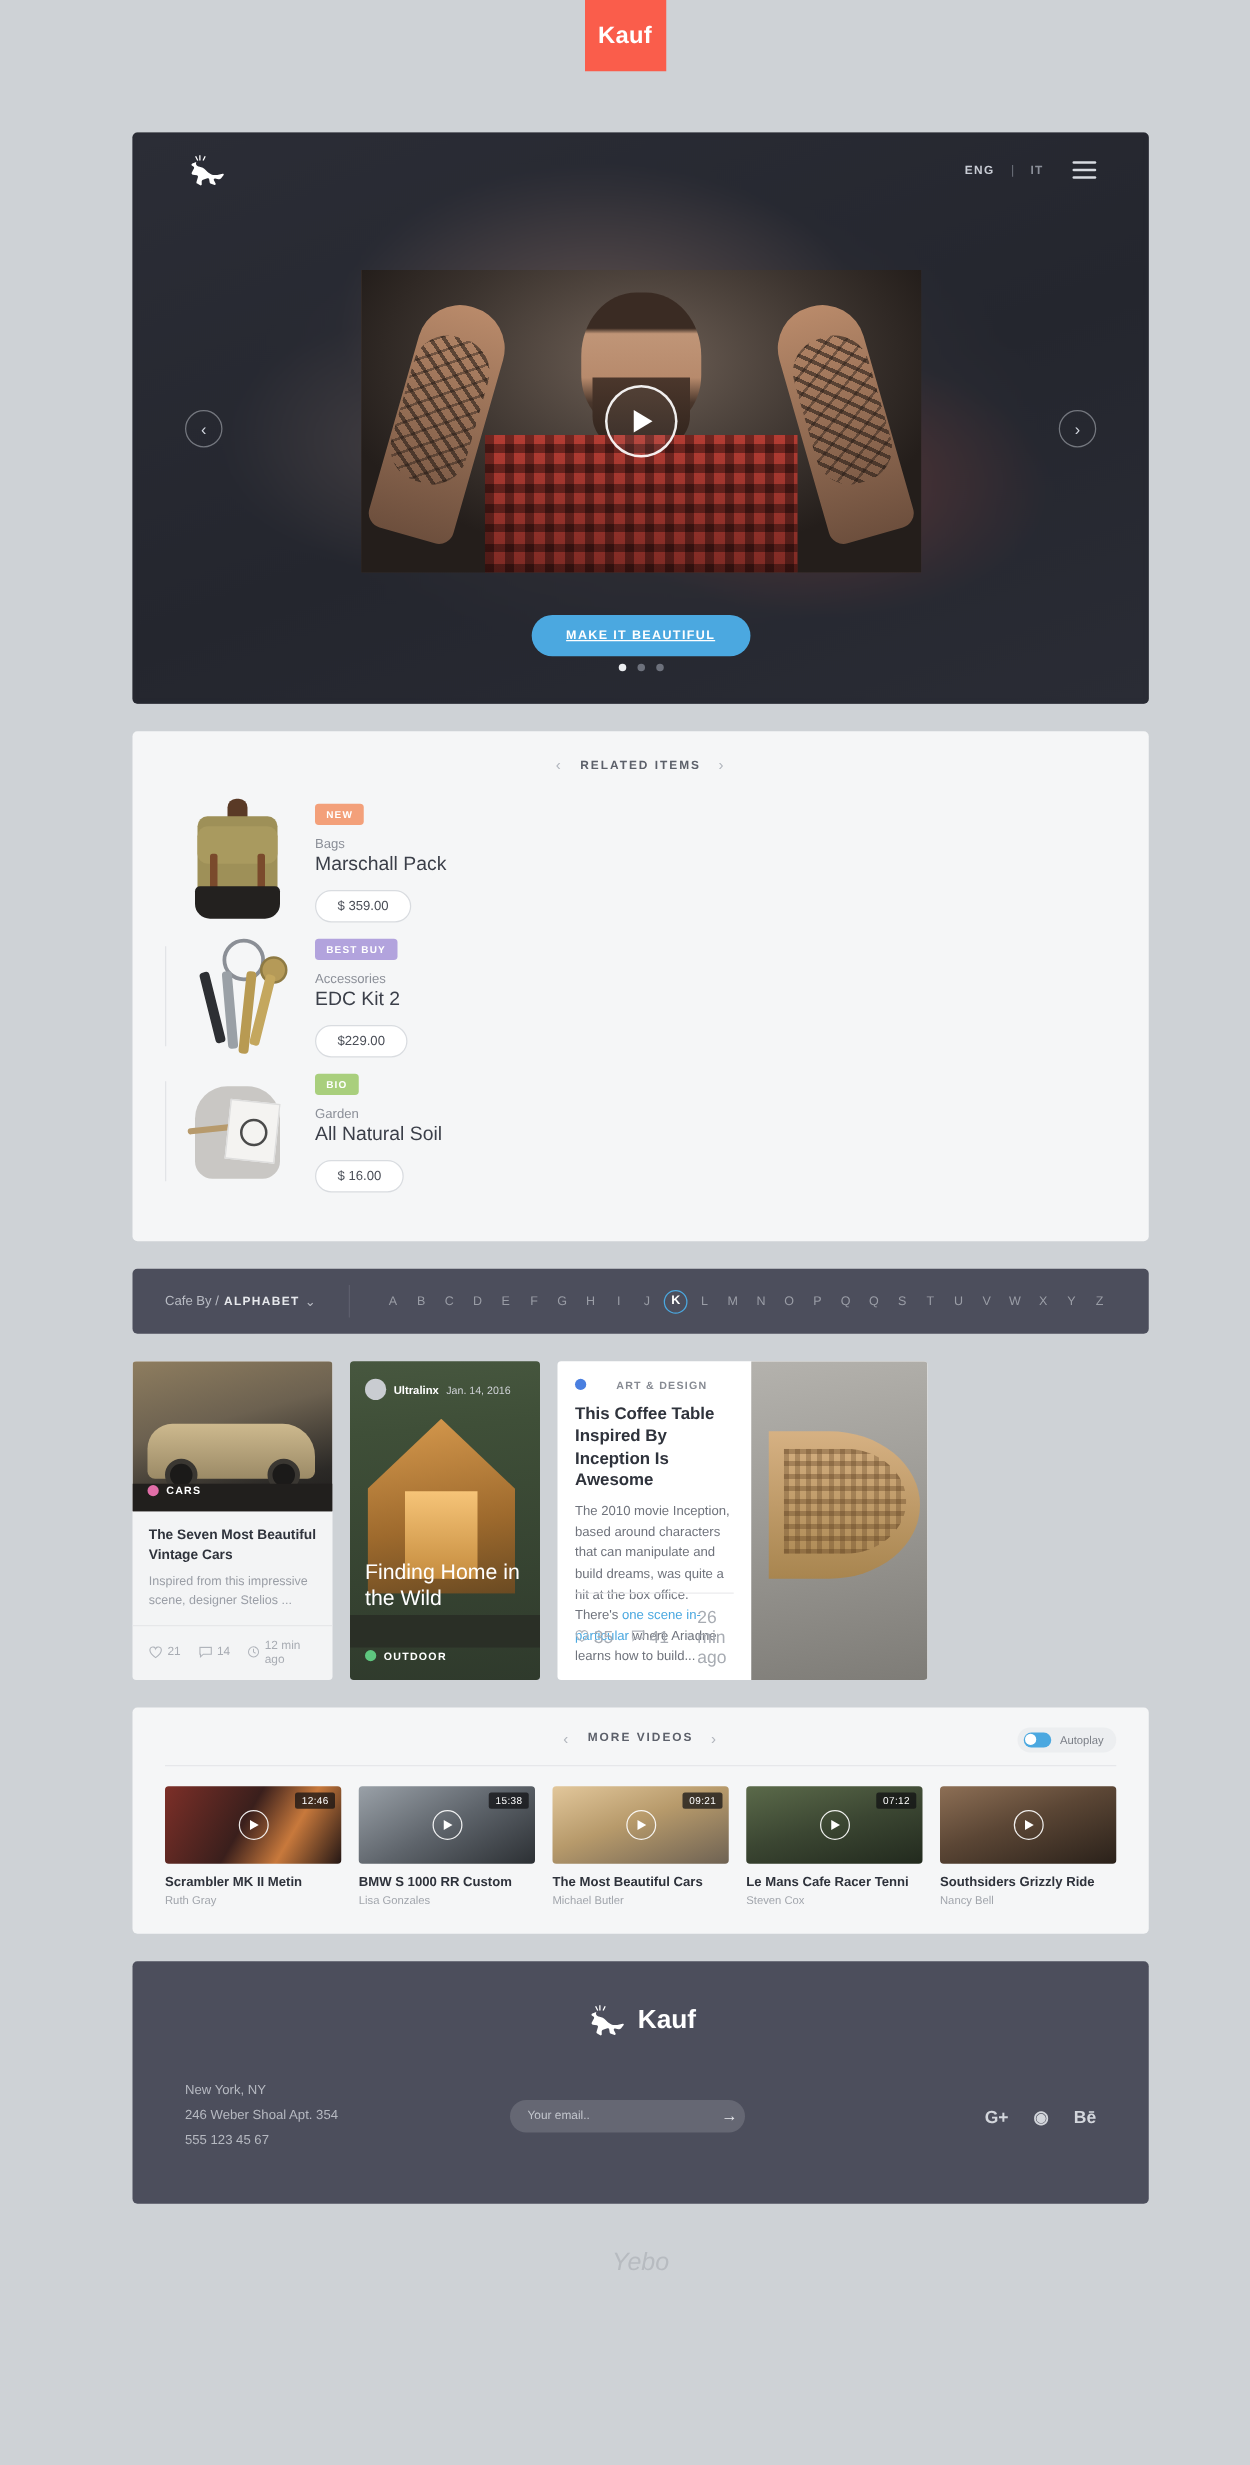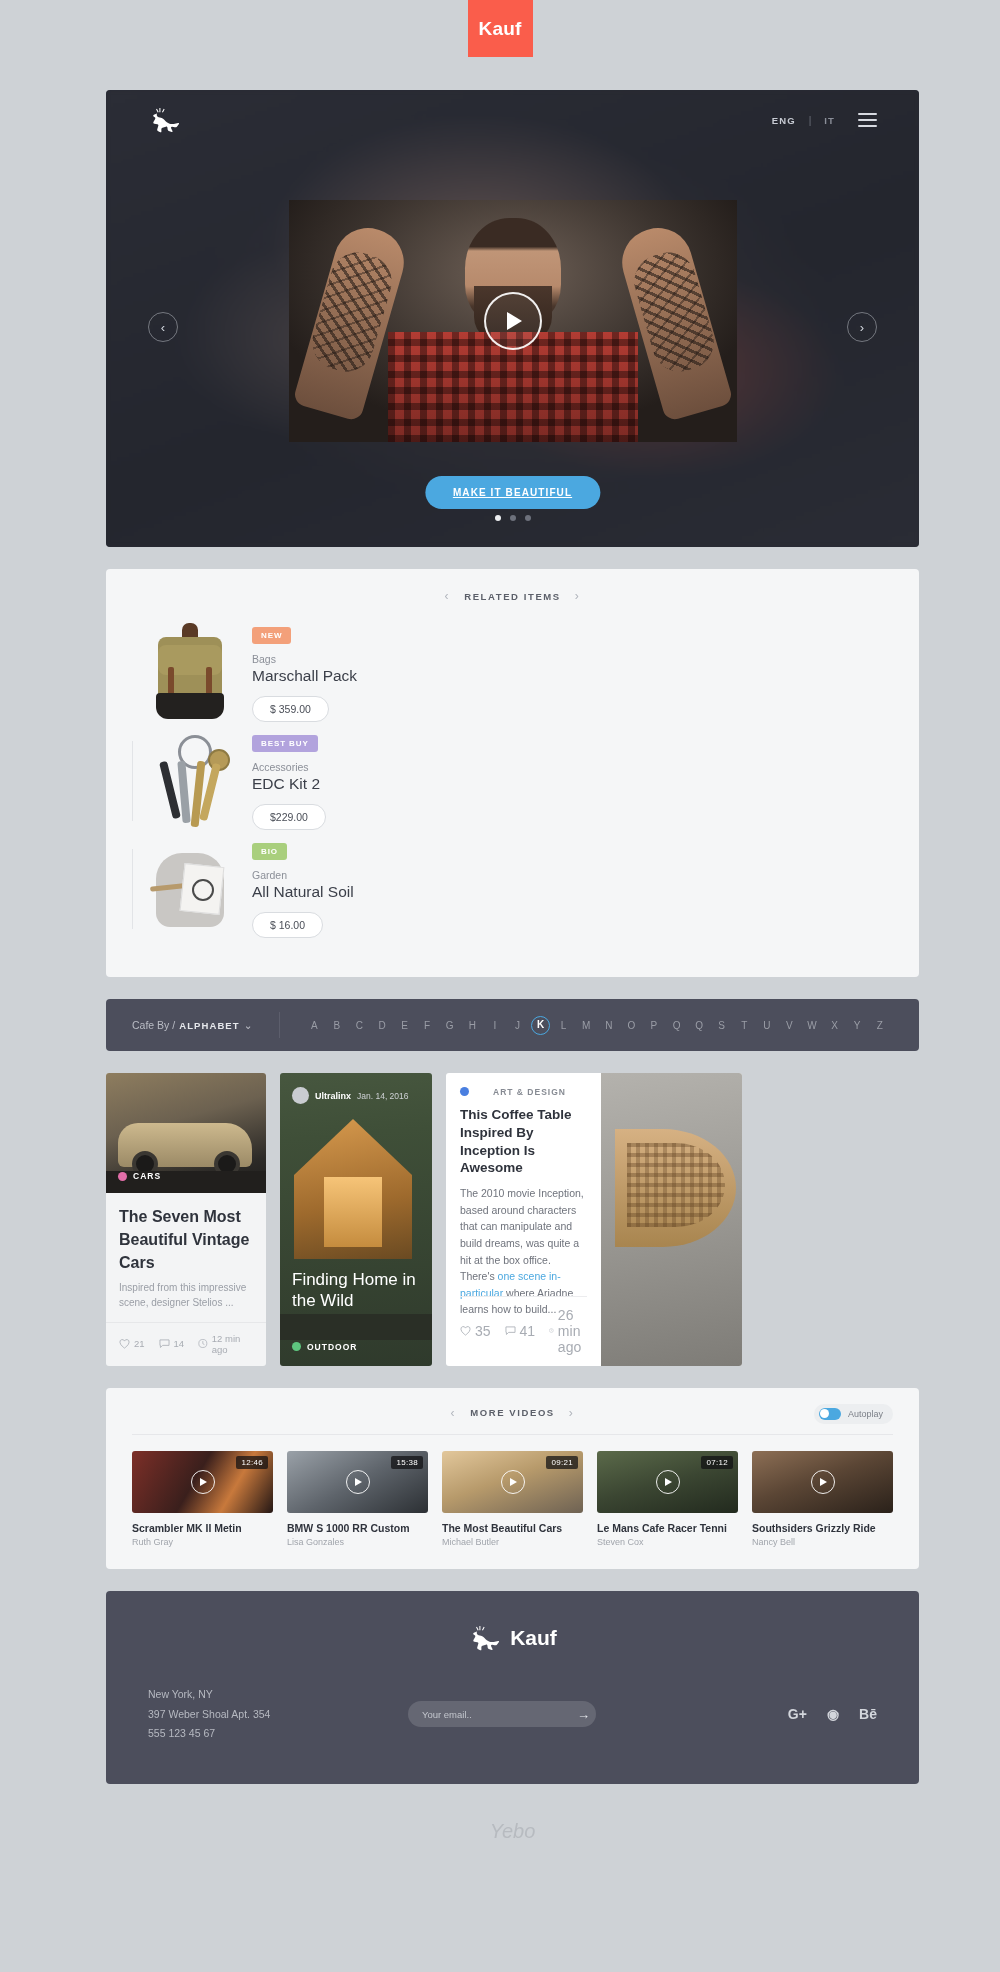--- a/index.html
+++ b/index.html
@@ -15,21 +15,21 @@
   .page { width: 1000px; position: relative; }
 
   
   .topbar { height: 90px; display: flex; align-items: flex-start; justify-content: center; }
   .kauf-badge {
     width: 65px; height: 57px; background: #fa5d4b;
     display: flex; align-items: center; justify-content: center;
   }
   .kauf-badge span { color: #fff; font-size: 19px; font-weight: bold; letter-spacing: .2px; }
 
-  .wrap { width: 838px; margin: 0 auto; padding-left: 25px; }
+  .wrap { width: 838px; margin: 16px auto; padding-left: 25px; }
 
   
   .hero {
     position: relative; height: 457px; border-radius: 4px; overflow: hidden;
     background: #282a33;
   }
   .hero-bg {
     position: absolute; inset: 0;
     background:
       radial-gradient(ellipse 300px 180px at 46% 33%, rgba(150,120,110,.42), rgba(40,42,51,0) 70%),
@@ -214,21 +214,21 @@
   }
   .c1-wh1,.c1-wh2 { position:absolute; bottom:16px; width:26px; height:26px; border-radius:50%; background:#1b1a19; border:4px solid #3a3732; }
   .c1-wh1 { left:26px; } .c1-wh2 { right:26px; }
   .c1-road { position:absolute; left:0; right:0; bottom:0; height:22px; background:#211f1d; }
   .cat-chip {
     position:absolute; left:12px; bottom:12px; display:flex; align-items:center; gap:6px;
     color:#fff; font-size:8.5px; font-weight:bold; letter-spacing:1px; z-index:3;
   }
   .cat-dot { width:9px; height:9px; border-radius:50%; display:inline-block; }
   .card-body { padding:12px 13px 0; }
-  .card-title { font-size:16px; color:#2f333c; font-weight:bold; line-height:1.45; }
+  .card-title { font-size:11px; color:#2f333c; font-weight:bold; line-height:1.45; }
   .card-desc { font-size:10px; color:#9a9ea6; line-height:1.5; margin-top:5px; }
   .card-foot {
     display:flex; align-items:center; gap:14px; padding:10px 13px 11px;
     margin-top:12px; border-top:1px solid #e6e7e9; color:#a8acb3; font-size:9.5px;
   }
   .stat { display:flex; align-items:center; gap:4px; }
   .stat svg { display:block; }
 
   .card2 { width:152px; position:relative; color:#fff;
     background: linear-gradient(175deg,#47573f 0%, #3f4f38 22%, #2f3a2c 100%); }
@@ -658,21 +658,21 @@
         <svg class="deer" viewBox="0 0 40 30">
           <path d="M12 6 L10 2 M14 6 L14 1 M17 6 L19 2" stroke="#fff" stroke-width="1.2" fill="none"></path>
           <path fill="#ffffff" d="M13 6c-2 0-3 2-2.6 3.6.4 1.6 2 2.2 3.4 2.4 2 .3 4 1.4 5.6 3 1.8 1.8 3.6 3.6 6 4.4 1.6.6 3.4.4 5 .2l5-1c.8-.2 1.4.6 1 1.2l-2.4 3c-.6.8-1.6 1-2.6.8l-3-.6c-1-.2-1.6.8-1.2 1.6l1.6 3.2c.3.7-.2 1.4-.9 1.2l-3.4-1c-.7-.2-1.2-.8-1.3-1.5l-.4-2.6c-.1-.9-1-1.4-1.8-1.1l-4 1.4c-.8.3-1.3 1-1.3 1.8l.1 2.5c0 .8-.8 1.3-1.5.9l-2.8-1.6c-.6-.3-.9-1-.7-1.6l1.4-4.6c.2-.8-.3-1.6-1.1-1.7l-3.6-.5c-1-.1-1.6-1.2-1.1-2.1l2-3.6c.4-.7.2-1.6-.5-2l-1.2-.7c-.9-.5-.8-1.8.2-2.2l3.6-1.4c.5-.2.9-.6 1-1.1z"></path>
         </svg>
         <span>Kauf</span>
       </div>
 
       <div class="foot-row">
         <div class="foot-addr">
           <div>New York, NY</div>
-          <div>397 Weber Shoal Apt. 354</div>
+          <div>246 Weber Shoal Apt. 354</div>
           <div>555 123 45 67</div>
         </div>
 
         <div class="newsletter">
           <div class="nl-box">
             <input type="text" placeholder="Your email.." style="">
             <button class="nl-go">→</button>
           </div>
         </div>
 

